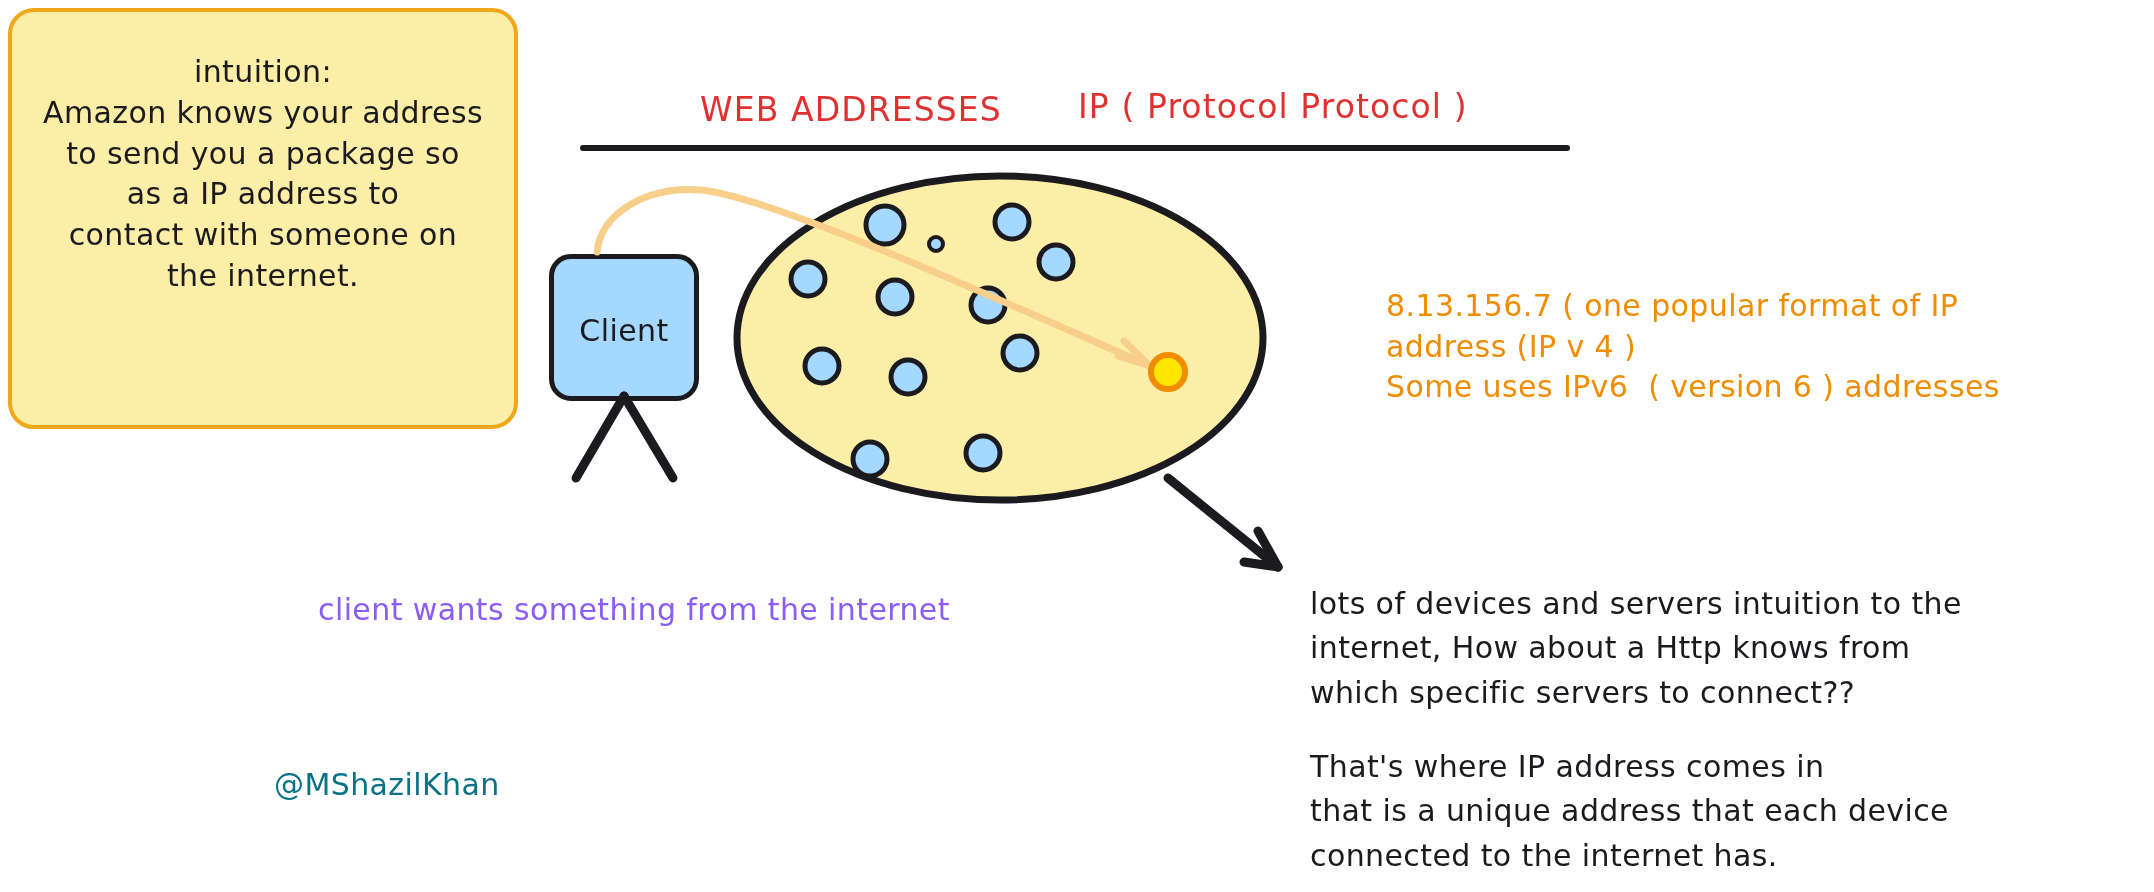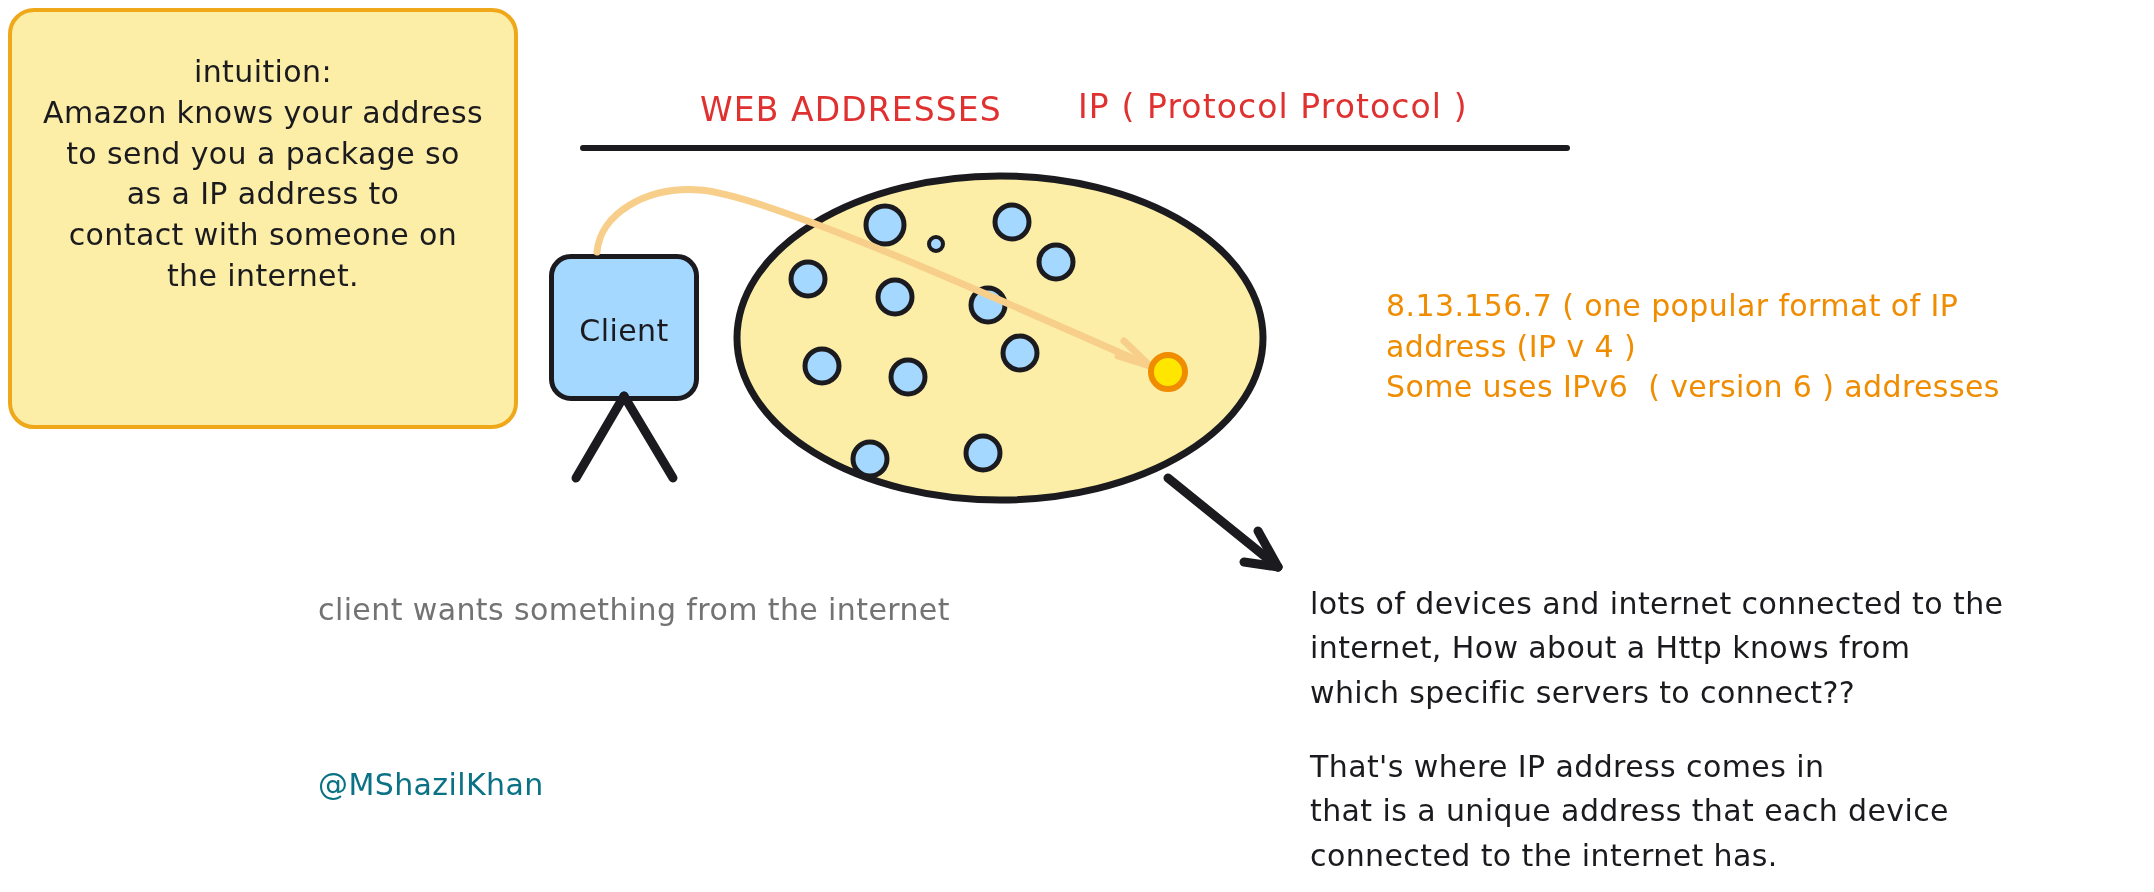--- a/index.html
+++ b/index.html
@@ -106,30 +106,29 @@
     color: #f08c00;
     font-size: 30px;
     line-height: 1.35;
   }
 
   
   #client-caption {
     position: absolute;
     left: 318px;
     top: 590px;
-    color: #737373;
+    color: #8b5cf6;
     font-size: 30px;
   }
   #handle {
     position: absolute;
     left: 274px;
     top: 765px;
     color: #0b7285;
     font-size: 30px;
-    margin-left: 44px;
   }
   #devices-note {
     position: absolute;
     left: 1310px;
     top: 582px;
     color: #1b1b1f;
     font-size: 30px;
     line-height: 1.48;
   }
   #ip-note {
@@ -213,21 +212,21 @@
       <path d="M1278 567 L1258 531" stroke="#1b1b1f" stroke-width="9" fill="none" stroke-linecap="round"></path>
     </g>
   </svg>
 
   <div id="ip-format-text" class="hand">8.13.156.7 ( one popular format of IP
 address (IP v 4 )
 Some uses IPv6  ( version 6 ) addresses</div>
 
   <div id="client-caption" class="hand">client wants something from the internet</div>
 
-  <div id="devices-note" class="hand">lots of devices and internet connected to the
+  <div id="devices-note" class="hand">lots of devices and servers intuition to the
 internet, How about a Http knows from
 which specific servers to connect??</div>
 
   <div id="ip-note" class="hand">That's where IP address comes in
 that is a unique address that each device
 connected to the internet has.</div>
 
   <div id="handle" class="hand">@MShazilKhan</div>
 
 </div>

